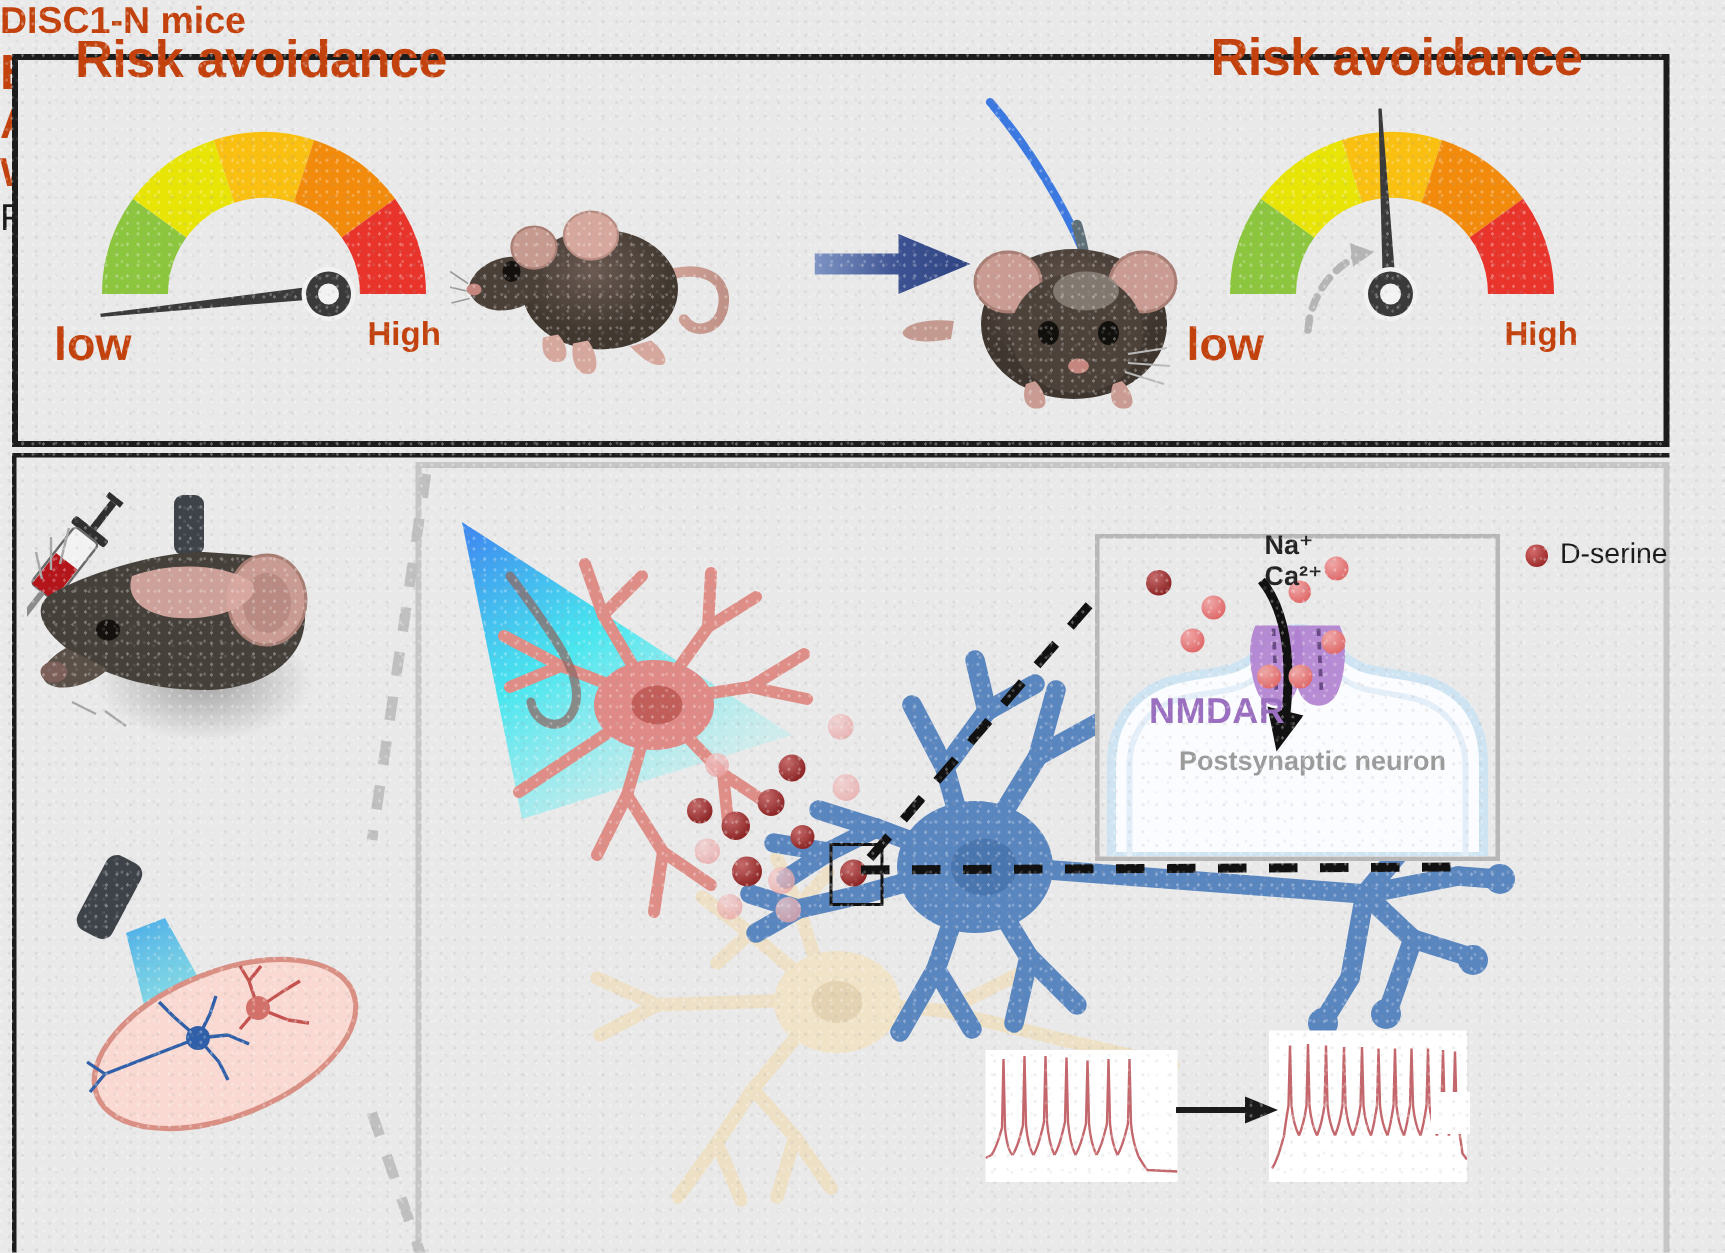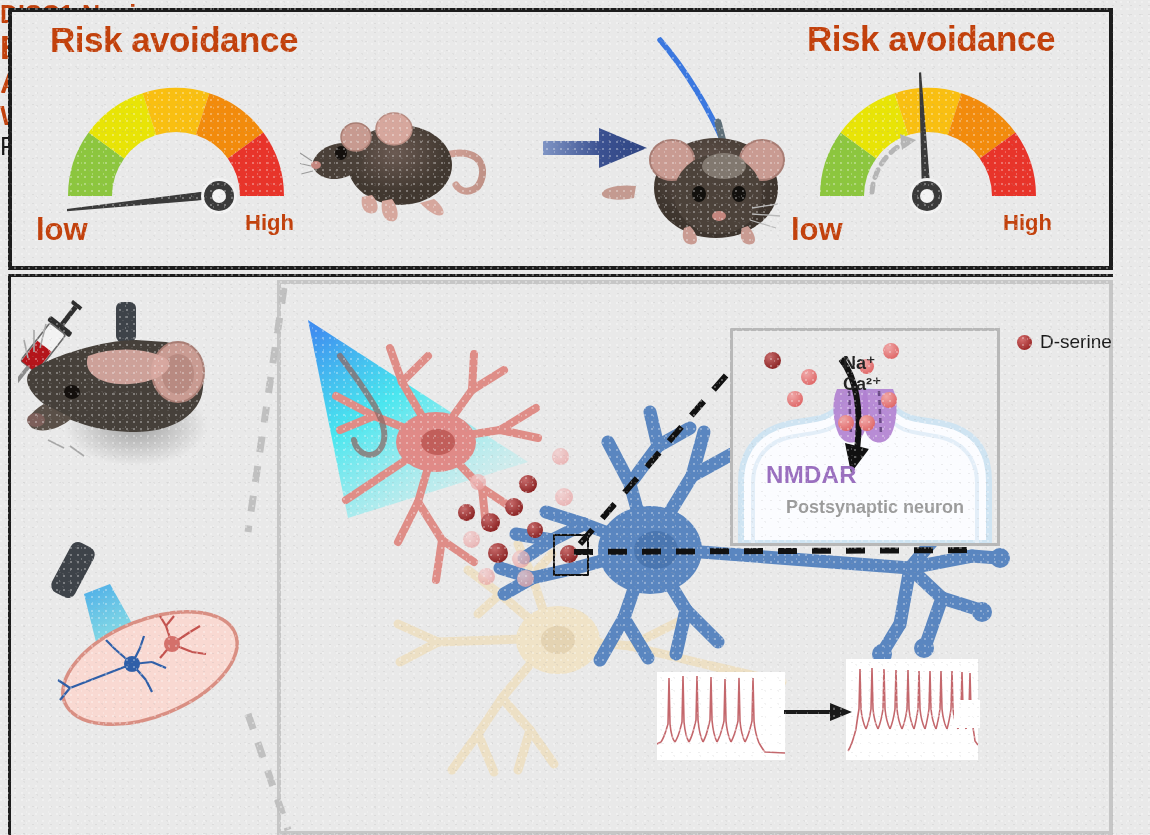--- a/index.html
+++ b/index.html
@@ -10,21 +10,21 @@
   
   #stage:before{content:"";position:absolute;inset:0;pointer-events:none;z-index:60;
     opacity:.35;
     background-image:
       radial-gradient(circle at 13% 27%, rgba(255,255,255,.9) 0 1px, transparent 1px),
       radial-gradient(circle at 67% 61%, rgba(160,160,160,.5) 0 1px, transparent 1px),
       radial-gradient(circle at 41% 83%, rgba(255,255,255,.7) 0 1px, transparent 1px),
       radial-gradient(circle at 88% 12%, rgba(170,170,170,.4) 0 1px, transparent 1px);
     background-size:7px 7px,9px 9px,11px 11px,13px 13px;}
 
-  .abs{position:absolute;}
+  .abs{position:absolute;margin-top:28px;}
   .lbl{font-weight:bold;color:#c2410c;white-space:nowrap;}
 
   
   #topPanel{left:8px;top:8px;width:1105px;height:262px;border:4px solid #1c1c1c;
             background:#e9e9e9;box-sizing:border-box;}
   #botOuter{left:8px;top:274px;width:1105px;height:561px;border-top:3px solid #1c1c1c;
             border-left:3px solid #1c1c1c;background:#e9e9e9;box-sizing:border-box;}
   #botInner{left:277px;top:280px;width:836px;height:555px;border:4px solid #c6c6c6;
             background:#e9e9e9;box-sizing:border-box;}
 

